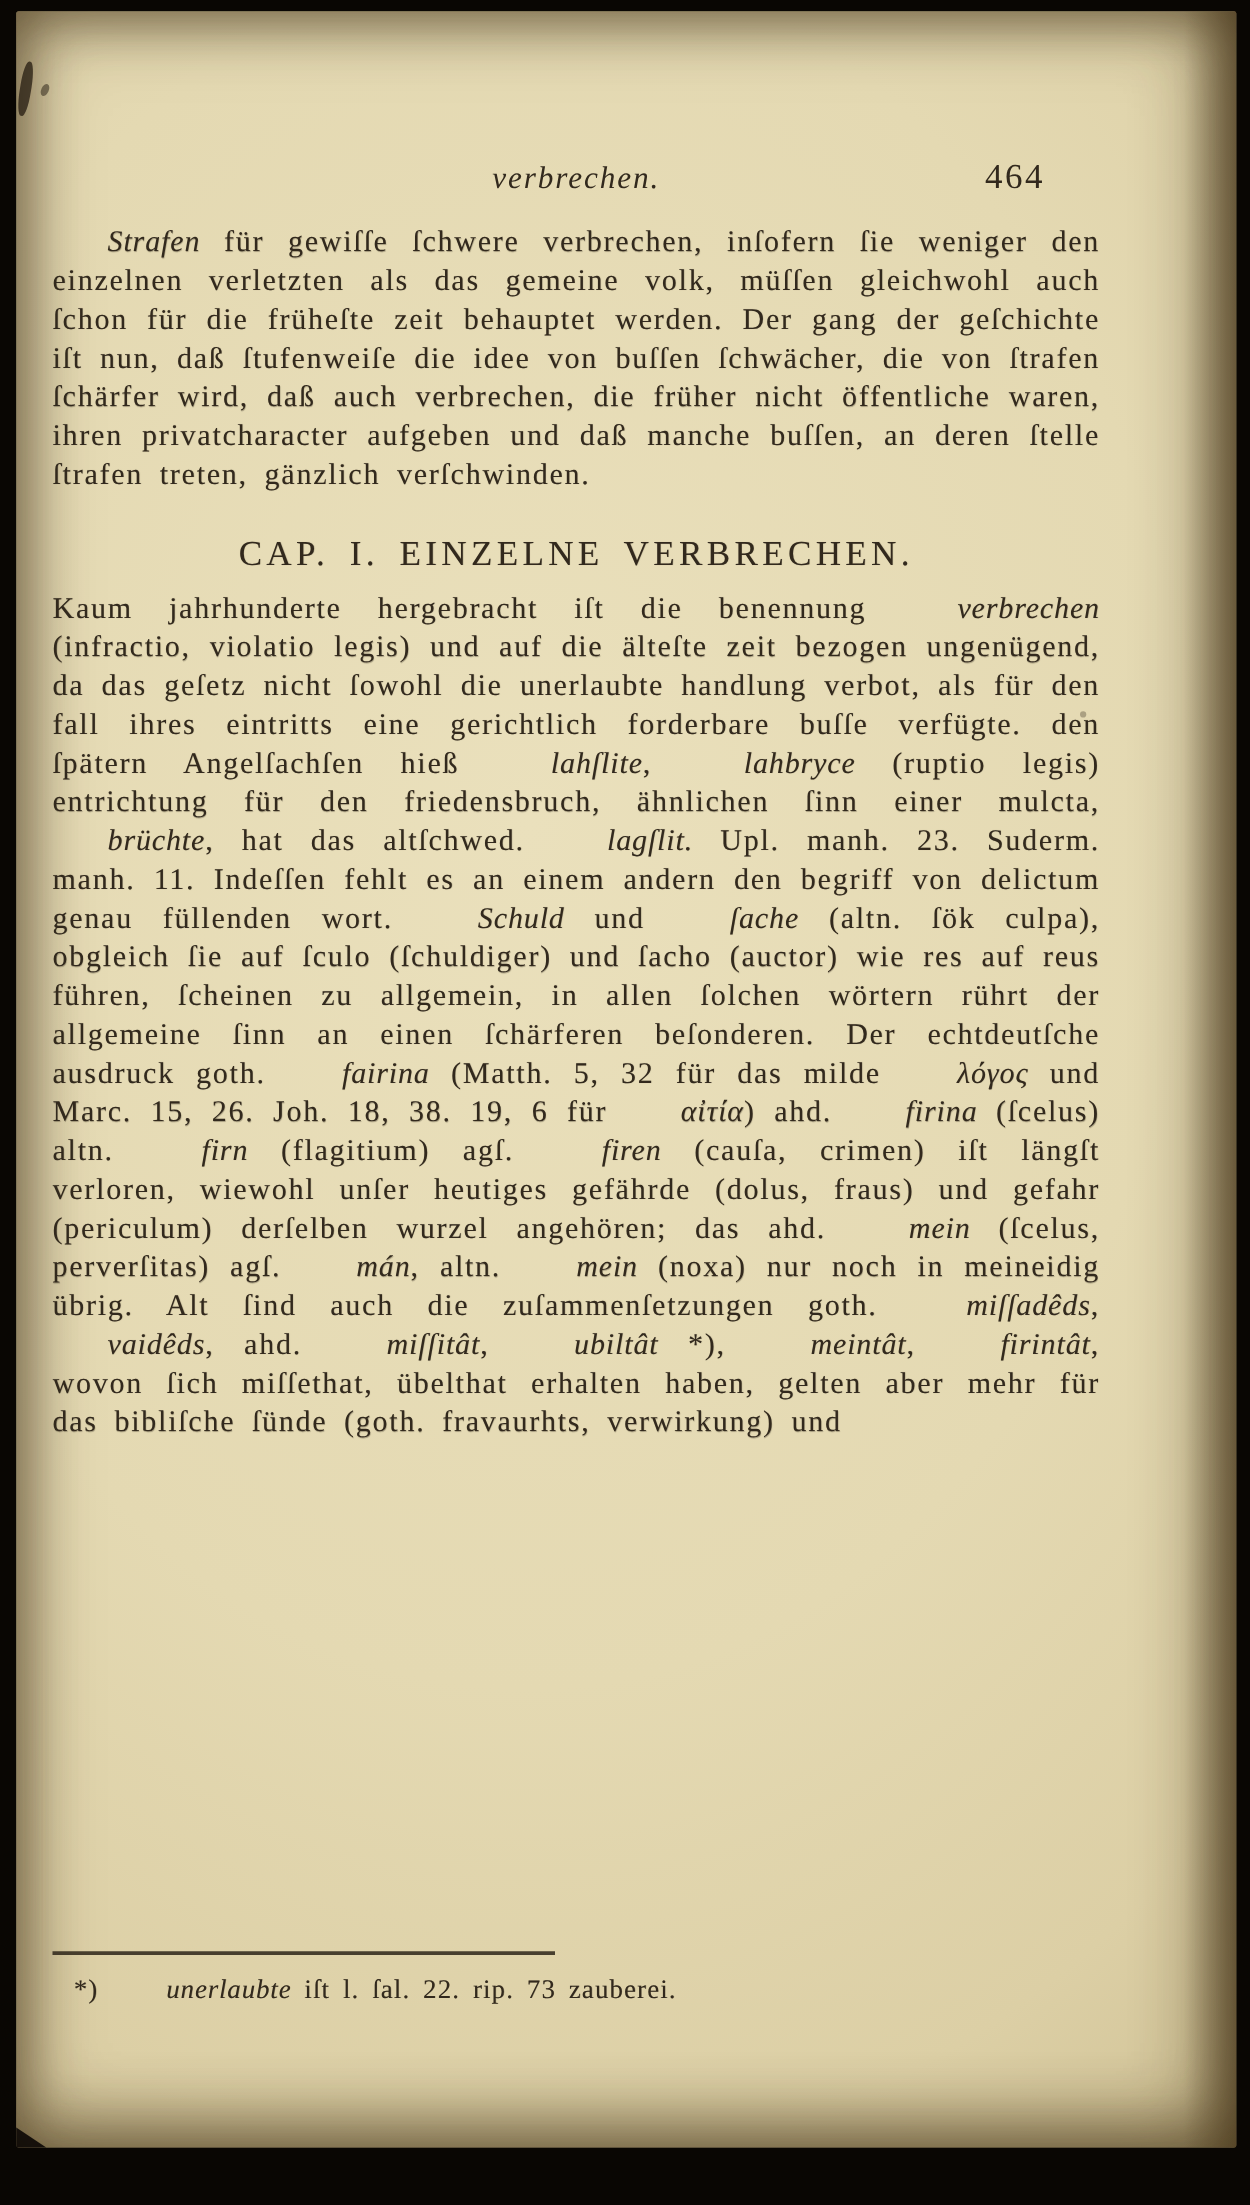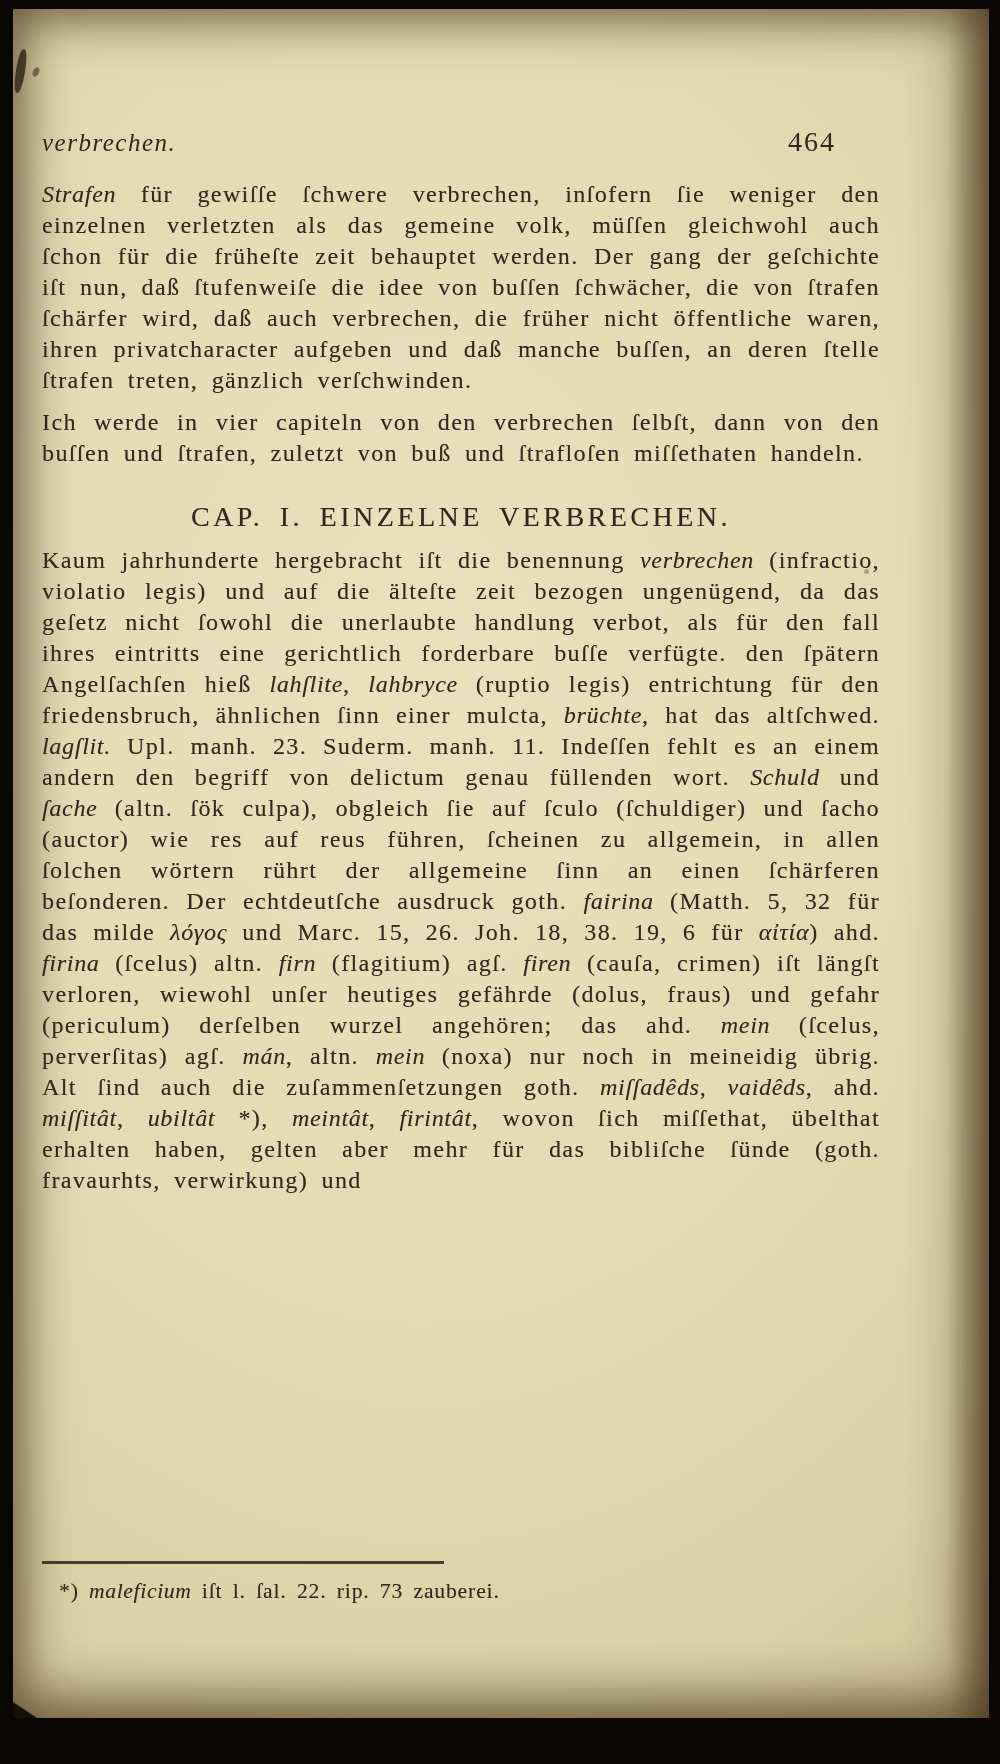--- a/index.html
+++ b/index.html
@@ -33,40 +33,41 @@
   .blemish-a { left:3px; top:40px; width:9px; height:44px; transform:rotate(9deg); border-radius:45%; }
   .blemish-b { left:20px; top:58px; width:6px; height:10px; transform:rotate(25deg); border-radius:50%; opacity:.5; }
   .blemish-c { right:120px; top:560px; width:5px; height:5px; border-radius:50%; opacity:.3; }
   .corner-wedge {
     position:absolute; left:0; bottom:0; width:0; height:0;
     border-left:24px solid #0b0704; border-top:16px solid transparent;
     opacity:.9;
   }
   .header {
     position:absolute; left:29px; top:120px; width:838px;
+    text-align:center;
   }
   .running-title {
     font-style:italic; font-size:25px; letter-spacing:1.5px; word-spacing:2px;
   }
   .page-number {
     position:absolute; right:44px; top:-3px;
     font-size:28px; letter-spacing:2px; font-style:normal;
   }
   .textflow {
     position:absolute; left:29px; top:170px; width:838px; height:1380px;
     overflow:hidden;
   }
   p.para {
     margin:0 0 11px 0;
     text-align:justify;
     font-size:24px; line-height:31px;
     letter-spacing:1.4px; word-spacing:6px;
     text-shadow:0.3px 0.3px 0.6px rgba(50,40,25,.35);
   }
-  .it { font-style:italic; letter-spacing:0.7px; }
+  .it { font-style:italic; letter-spacing:0.7px;margin-left:44px; }
   h2.chapter {
     margin:32px 0 12px 0;
     text-align:center;
     font-weight:400;
     font-size:28px;
     letter-spacing:3.5px;
     word-spacing:6px;
     text-shadow:0.3px 0.3px 0.6px rgba(50,40,25,.35);
   }
   .footnote {
@@ -92,23 +93,22 @@
   <span class="blemish blemish-c"></span>
   <span class="corner-wedge"></span>
 
   <div class="header">
     <span class="running-title">verbrechen.</span>
     <span class="page-number">464</span>
   </div>
 
   <div class="textflow">
     <p class="para"><span class="it">Strafen</span><span> für gewiſſe ſchwere verbrechen, inſofern ſie weniger den einzelnen verletzten als das gemeine volk, müſſen gleichwohl auch ſchon für die früheſte zeit behauptet werden. Der gang der geſchichte iſt nun, daß ſtufenweiſe die idee von buſſen ſchwächer, die von ſtrafen ſchärfer wird, daß auch verbrechen, die früher nicht öffentliche waren, ihren privatcharacter aufgeben und daß manche buſſen, an deren ſtelle ſtrafen treten, gänzlich verſchwinden.</span></p>
-    <p class="para"><span>Ich werde in vier capiteln von den verbrechen ſelbſt, dann von den buſſen und ſtrafen, zuletzt von buß und ſtrafloſen miſſethaten handeln.</span></p>
     <h2 class="chapter">CAP. I. EINZELNE VERBRECHEN.</h2>
     <p class="para"><span>Kaum jahrhunderte hergebracht iſt die benennung </span><span class="it">verbrechen</span><span> (infractio, violatio legis) und auf die älteſte zeit bezogen ungenügend, da das geſetz nicht ſowohl die unerlaubte handlung verbot, als für den fall ihres eintritts eine gerichtlich forderbare buſſe verfügte. den ſpätern Angelſachſen hieß </span><span class="it">lahſlite</span><span>, </span><span class="it">lahbryce</span><span> (ruptio legis) entrichtung für den friedensbruch, ähnlichen ſinn einer mulcta, </span><span class="it">brüchte</span><span>, hat das altſchwed. </span><span class="it">lagſlit.</span><span> Upl. manh. 23. Suderm. manh. 11. Indeſſen fehlt es an einem andern den begriff von delictum genau füllenden wort. </span><span class="it">Schuld</span><span> und </span><span class="it">ſache</span><span> (altn. ſök culpa), obgleich ſie auf ſculo (ſchuldiger) und ſacho (auctor) wie res auf reus führen, ſcheinen zu allgemein, in allen ſolchen wörtern rührt der allgemeine ſinn an einen ſchärferen beſonderen. Der echtdeutſche ausdruck goth. </span><span class="it">fairina</span><span> (Matth. 5, 32 für das milde </span><span class="it">λόγος</span><span> und Marc. 15, 26. Joh. 18, 38. 19, 6 für </span><span class="it">αἰτία</span><span>) ahd. </span><span class="it">firina</span><span> (ſcelus) altn. </span><span class="it">firn</span><span> (flagitium) agſ. </span><span class="it">firen</span><span> (cauſa, crimen) iſt längſt verloren, wiewohl unſer heutiges gefährde (dolus, fraus) und gefahr (periculum) derſelben wurzel angehören; das ahd. </span><span class="it">mein</span><span> (ſcelus, perverſitas) agſ. </span><span class="it">mán</span><span>, altn. </span><span class="it">mein</span><span> (noxa) nur noch in meineidig übrig. Alt ſind auch die zuſammenſetzungen goth. </span><span class="it">miſſadêds</span><span>, </span><span class="it">vaidêds</span><span>, ahd. </span><span class="it">miſſitât</span><span>, </span><span class="it">ubiltât</span><span> *), </span><span class="it">meintât</span><span>, </span><span class="it">firintât</span><span>, wovon ſich miſſethat, übelthat erhalten haben, gelten aber mehr für das bibliſche ſünde (goth. fravaurhts, verwirkung) und</span></p>
   </div>
 
   <div class="footnote">
     <div class="fn-rule"></div>
-    <div class="fn-text"><span>*) </span><span class="it">maleficium</span><span> iſt l. ſal. 22. rip. 73 zauberei.</span></div>
+    <div class="fn-text"><span>*) </span><span class="it">unerlaubte</span><span> iſt l. ſal. 22. rip. 73 zauberei.</span></div>
   </div>
 
 </div>
 
 </body></html>

